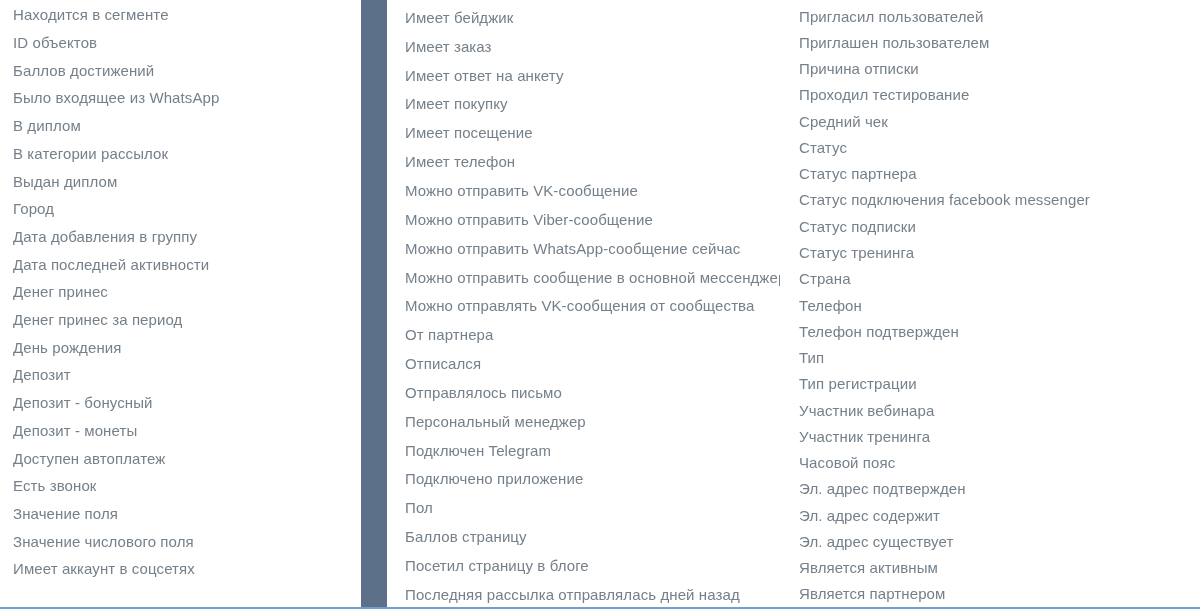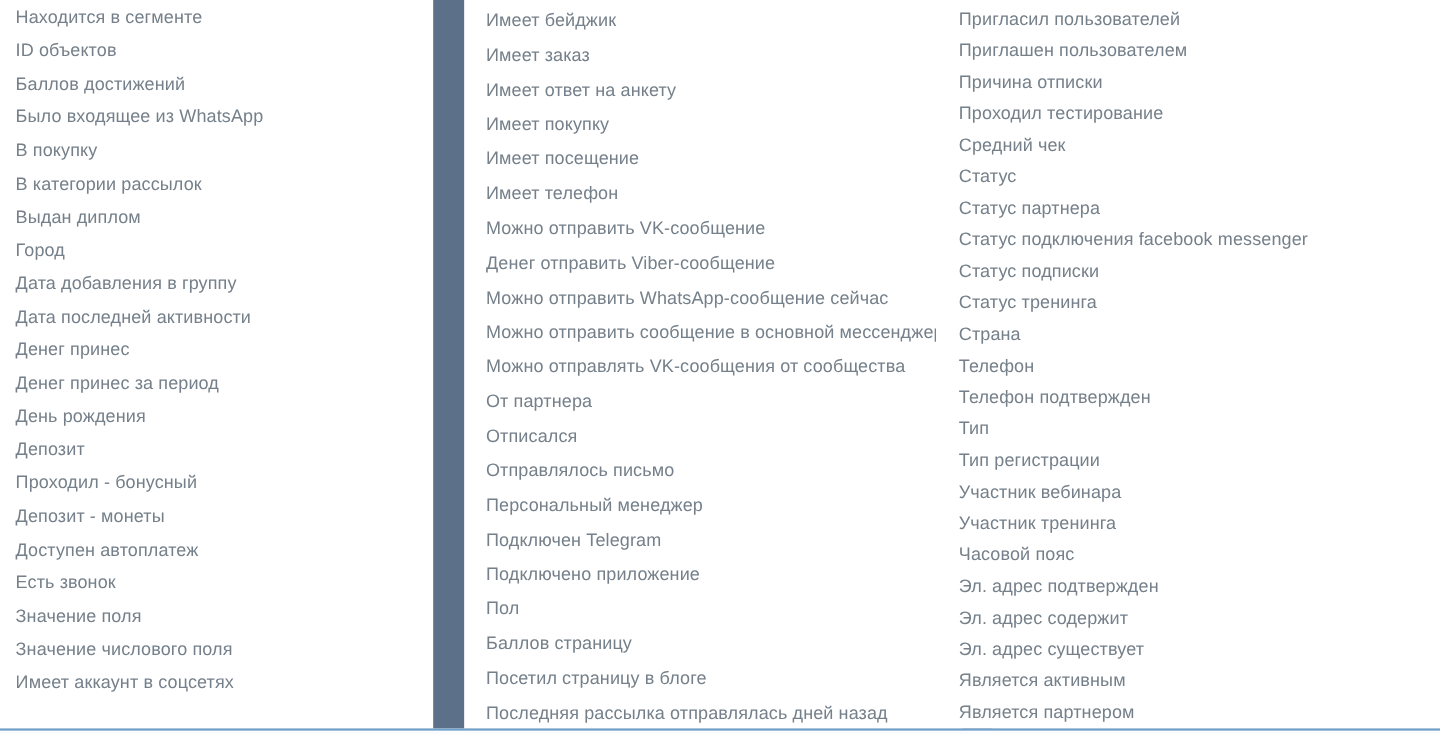--- a/index.html
+++ b/index.html
@@ -65,48 +65,48 @@
 </style>
 </head>
 <body>
 
 <div class="screen">
   <div class="col col1">
       <div class="item">Находится в сегменте</div>
       <div class="item">ID объектов</div>
       <div class="item">Баллов достижений</div>
       <div class="item">Было входящее из WhatsApp</div>
-      <div class="item">В покупку</div>
+      <div class="item">В диплом</div>
       <div class="item">В категории рассылок</div>
       <div class="item">Выдан диплом</div>
       <div class="item">Город</div>
       <div class="item">Дата добавления в группу</div>
       <div class="item">Дата последней активности</div>
       <div class="item">Денег принес</div>
       <div class="item">Денег принес за период</div>
       <div class="item">День рождения</div>
       <div class="item">Депозит</div>
-      <div class="item">Проходил - бонусный</div>
+      <div class="item">Депозит - бонусный</div>
       <div class="item">Депозит - монеты</div>
       <div class="item">Доступен автоплатеж</div>
       <div class="item">Есть звонок</div>
       <div class="item">Значение поля</div>
       <div class="item">Значение числового поля</div>
       <div class="item">Имеет аккаунт в соцсетях</div>
     </div>
   <div class="divider divider1"></div>
   <div class="col col2">
       <div class="item">Имеет бейджик</div>
       <div class="item">Имеет заказ</div>
       <div class="item">Имеет ответ на анкету</div>
       <div class="item">Имеет покупку</div>
       <div class="item">Имеет посещение</div>
       <div class="item">Имеет телефон</div>
       <div class="item">Можно отправить VK-сообщение</div>
-      <div class="item">Денег отправить Viber-сообщение</div>
+      <div class="item">Можно отправить Viber-сообщение</div>
       <div class="item">Можно отправить WhatsApp-сообщение сейчас</div>
       <div class="item">Можно отправить сообщение в основной мессенджер</div>
       <div class="item">Можно отправлять VK-сообщения от сообщества</div>
       <div class="item">От партнера</div>
       <div class="item">Отписался</div>
       <div class="item">Отправлялось письмо</div>
       <div class="item">Персональный менеджер</div>
       <div class="item">Подключен Telegram</div>
       <div class="item">Подключено приложение</div>
       <div class="item">Пол</div>

